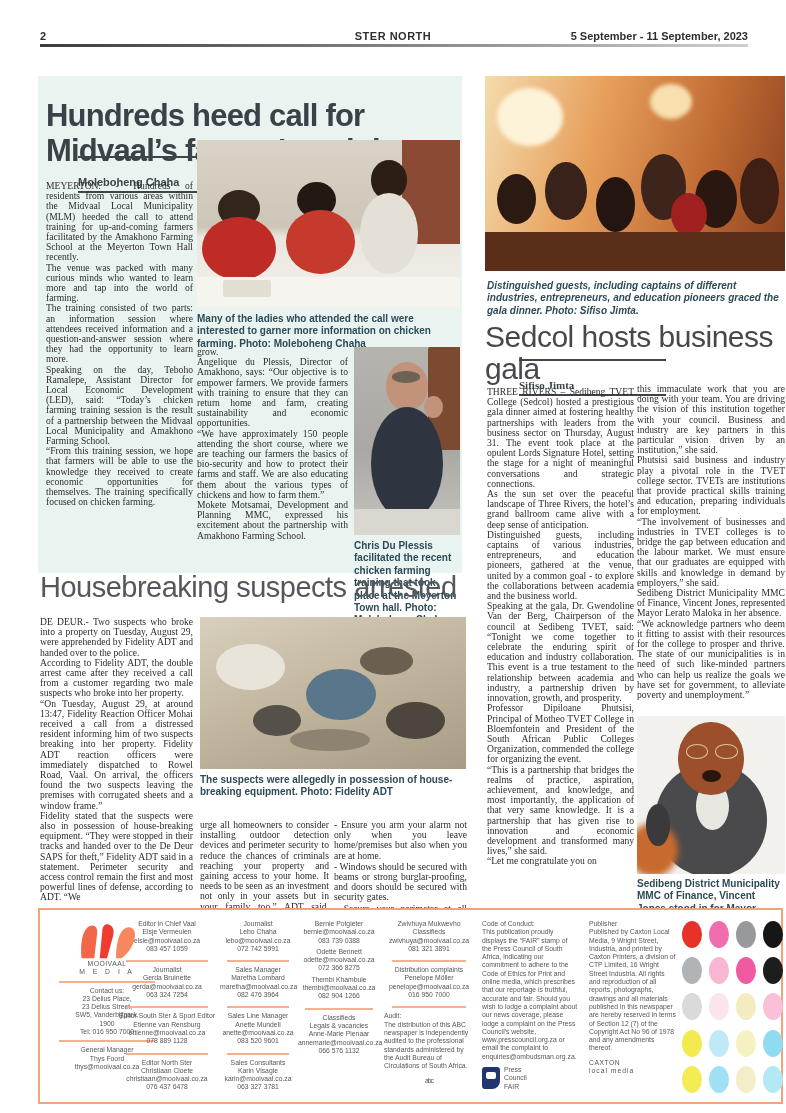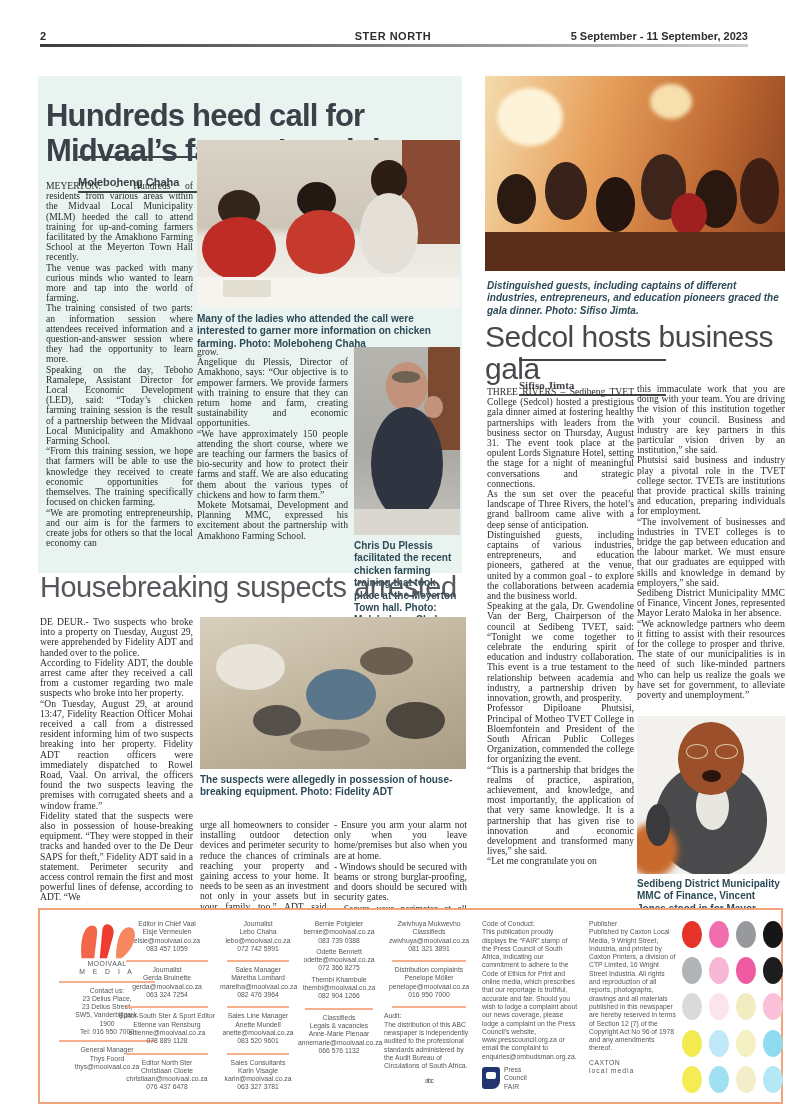--- a/index.html
+++ b/index.html
@@ -97,21 +97,20 @@
   <div class="ft-bg"></div>
   <h1 class="ft-h1">Hundreds heed call for Midvaal’s farmer’s training</h1>
   <div class="ft-byline byline">Moleboheng Chaha</div>
 
   <div class="ft-col1 body-col">
     <p>MEYERTON. - Hundreds of residents from various areas within the Midvaal Local Municipality (MLM) heeded the call to attend training for up-and-coming farmers facilitated by the Amakhono Farming School at the Meyerton Town Hall recently.</p>
     <p>The venue was packed with many curious minds who wanted to learn more and tap into the world of farming.</p>
     <p>The training consisted of two parts: an information session where attendees received information and a question-and-answer session where they had the opportunity to learn more.</p>
     <p>Speaking on the day, Teboho Ramalepe, Assistant Director for Local Economic Development (LED), said: “Today’s chicken farming training session is the result of a partnership between the Midvaal Local Municipality and Amakhono Farming School.</p>
     <p>“From this training session, we hope that farmers will be able to use the knowledge they received to create economic opportunities for themselves. The training specifically focused on chicken farming.</p>
-    <p>“We are promoting entrepreneurship, and our aim is for the farmers to create jobs for others so that the local economy can</p>
   </div>
 
   <div class="photo ft-photo1">
     <div class="blob" style="left:78%;top:-8%;width:26%;height:70%;border-radius:4px;background:#8a4a33;"></div>
     <div class="blob" style="left:8%;top:30%;width:16%;height:22%;background:#33241c;"></div>
     <div class="blob" style="left:38%;top:25%;width:15%;height:22%;background:#241812;"></div>
     <div class="blob" style="left:66%;top:12%;width:14%;height:24%;background:#2c1d15;"></div>
     <div class="blob" style="left:2%;top:46%;width:28%;height:38%;background:#bf2c26;"></div>
     <div class="blob" style="left:34%;top:42%;width:26%;height:38%;background:#c63a2e;"></div>
     <div class="blob" style="left:62%;top:32%;width:22%;height:48%;background:#e4e0d8;"></div>

